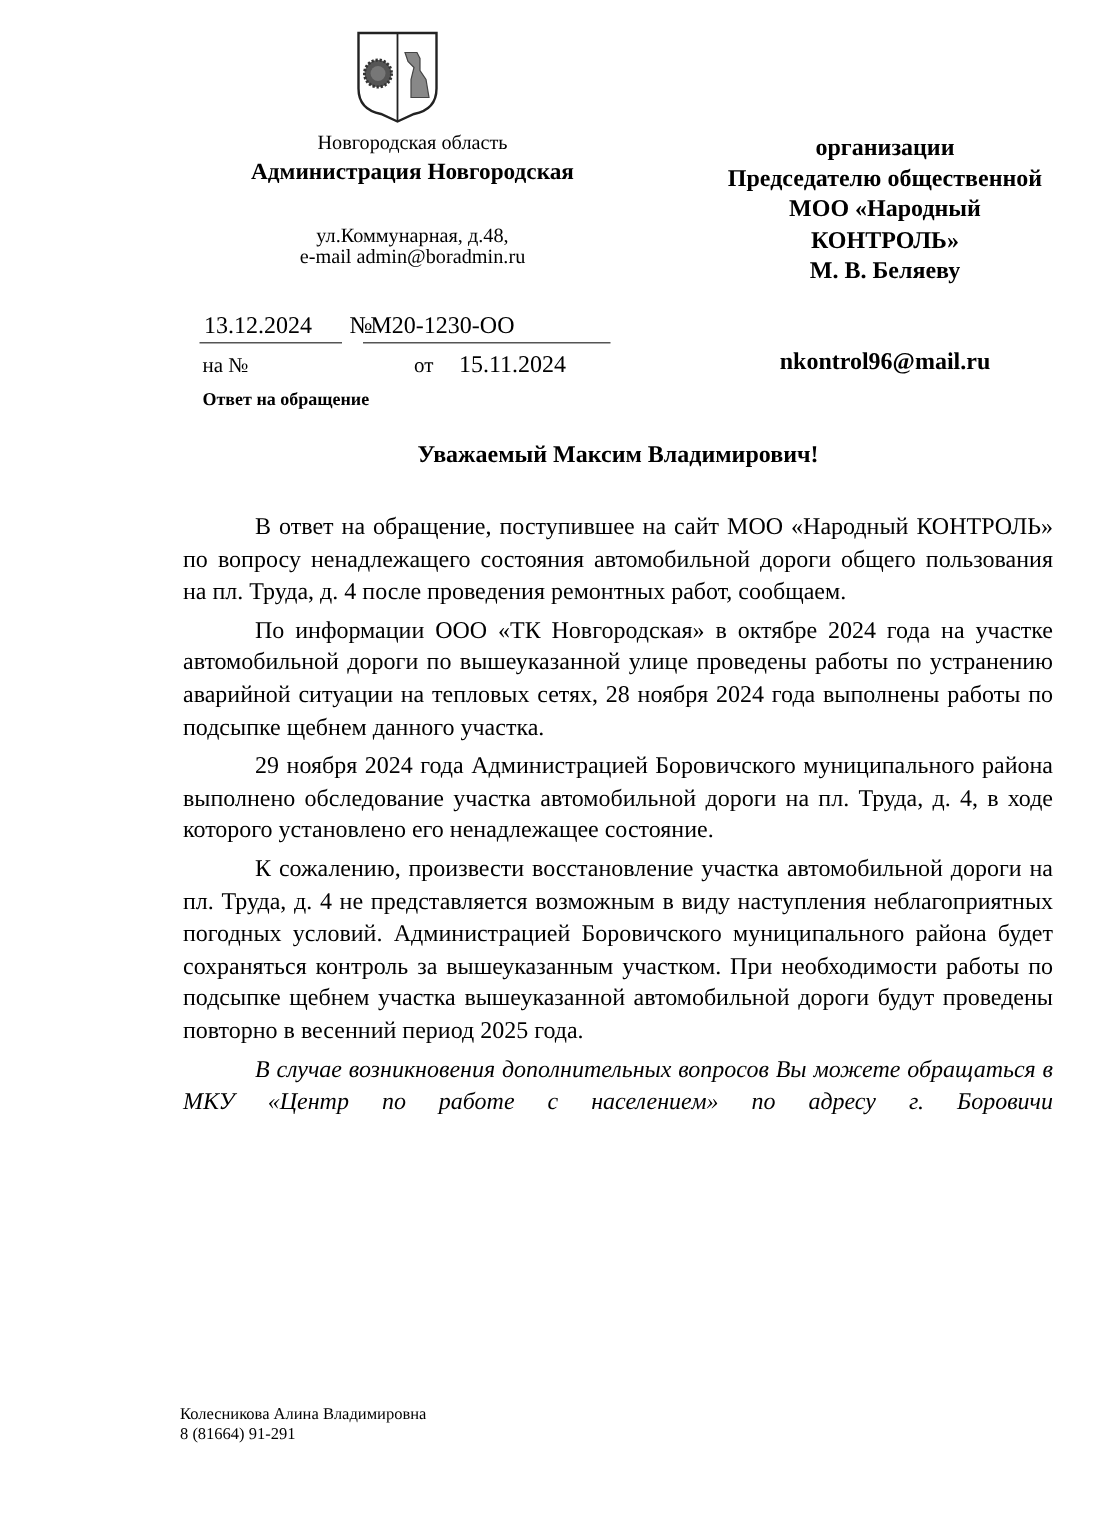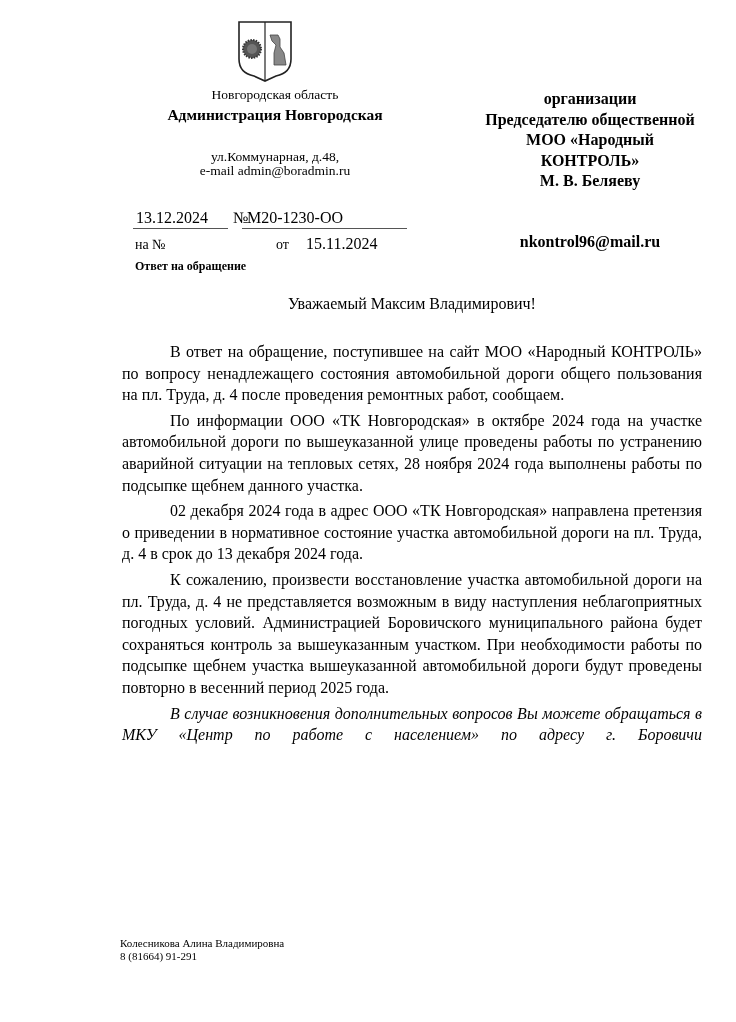--- a/index.html
+++ b/index.html
@@ -13,21 +13,21 @@
   .org-addr { left: 130px; width: 290px; top: 150px; font-size: 13.5px; line-height: 13.5px; }
   .reg-date { left: 133px; top: 209px; font-size: 16px; width: 92px; border-bottom: 1px solid #555; padding-left: 3px; padding-bottom: 1px; }
   .reg-no-sign { left: 233px; top: 209px; font-size: 16px; }
   .reg-no { left: 242px; top: 209px; font-size: 16px; width: 160px; border-bottom: 1px solid #555; padding-left: 5px; padding-bottom: 1px; }
   .ref-label { left: 135px; top: 237px; font-size: 14px; }
   .ref-from { left: 276px; top: 237px; font-size: 14px; }
   .ref-date { left: 306px; top: 235px; font-size: 16px; }
   .subject { left: 135px; top: 259px; font-size: 12px; font-weight: bold; }
   .recipient { left: 470px; width: 240px; top: 89px; font-size: 16px; font-weight: bold; line-height: 20.5px; }
   .recipient-email { left: 470px; width: 240px; top: 201px; font-size: 16px; font-weight: bold; margin-top: 32px; }
-  .greeting { left: 118px; width: 588px; top: 295px; font-size: 16px; font-weight: normal; }
+  .greeting { left: 118px; width: 588px; top: 295px; font-size: 16px; font-weight: bold; }
   .body { left: 118px; width: 588px; top: 337px; font-size: 16px; line-height: 21.6px; }
   .body p { margin: 4px; text-align: justify; text-indent: 48px; }
   .footer { left: 120px; top: 937px; font-size: 11px; line-height: 13px; }
 </style>
 </head>
 <body>
 
 <svg class="crest" viewBox="0 0 58 64">
   <path d="M3 3 H55 V40 Q55 54 40 57 L29 62 L18 57 Q3 54 3 40 Z" fill="#fff" stroke="#222" stroke-width="1.6"></path>
   <line x1="29" y1="3" x2="29" y2="62" stroke="#222" stroke-width="1.2"></line>
@@ -60,21 +60,21 @@
   <div>КОНТРОЛЬ»</div>
   <div>М. В. Беляеву</div>
 </div>
 <div class="abs center recipient-email">nkontrol96@mail.ru</div>
 
 <div class="abs center greeting">Уважаемый Максим Владимирович!</div>
 
 <div class="abs body">
   <p>В ответ на обращение, поступившее  на сайт МОО «Народный КОНТРОЛЬ» по вопросу ненадлежащего состояния автомобильной дороги общего пользования на пл. Труда, д. 4 после проведения ремонтных работ, сообщаем.</p>
   <p>По информации ООО «ТК Новгородская» в октябре 2024 года на участке автомобильной дороги по вышеуказанной улице проведены работы по устранению аварийной ситуации на тепловых сетях, 28 ноября 2024 года выполнены работы по подсыпке щебнем данного участка.</p>
-  <p>02 декабря 2024 года в адрес ООО «ТК Новгородская» направлена претензия о приведении в нормативное состояние участка автомобильной дороги на пл. Труда, д. 4 в срок до 13 декабря 2024 года.</p>
+  <p>29 ноября 2024 года Администрацией Боровичского муниципального района выполнено обследование участка автомобильной дороги на пл. Труда, д. 4, в ходе которого установлено его ненадлежащее состояние.</p>
   <p>К сожалению, произвести восстановление участка автомобильной дороги на пл. Труда, д. 4 не представляется возможным в виду наступления неблагоприятных погодных условий. Администрацией Боровичского муниципального района будет сохраняться контроль за вышеуказанным участком. При необходимости работы по подсыпке щебнем участка вышеуказанной автомобильной дороги будут проведены повторно в весенний период 2025 года.</p>
   <p style="text-align-last: justify; font-style: italic;">В случае возникновения дополнительных вопросов Вы можете обращаться в МКУ «Центр по работе с населением» по адресу г. Боровичи</p>
 </div>
 
 <div class="abs footer">
   <div>Колесникова Алина Владимировна</div>
   <div>8 (81664) 91-291</div>
 </div>
 
 </body></html>

